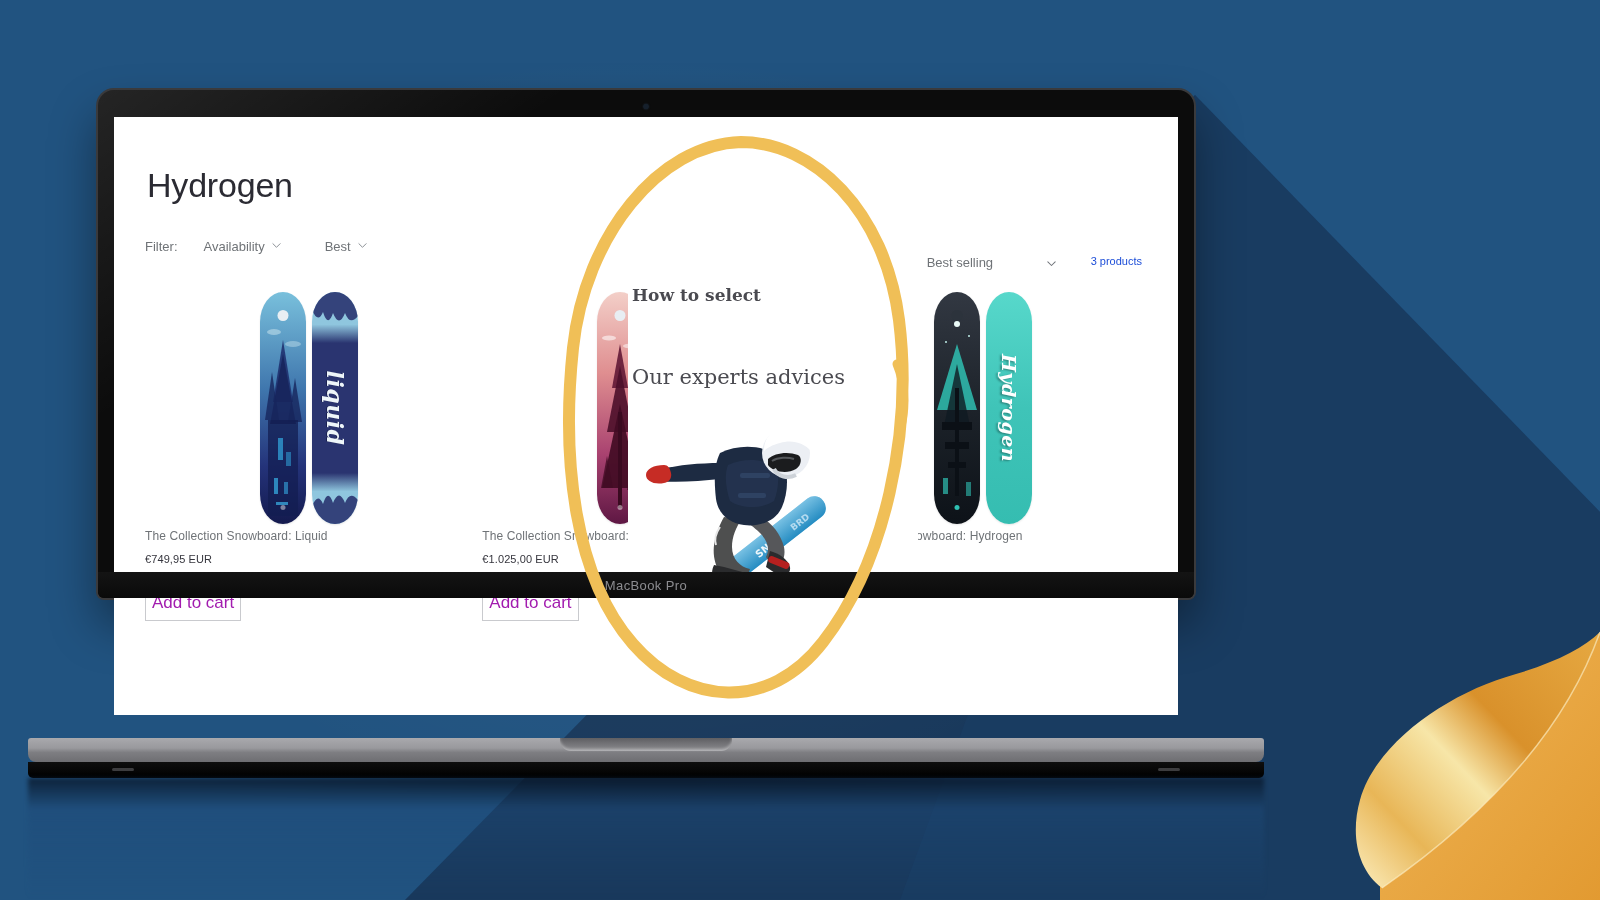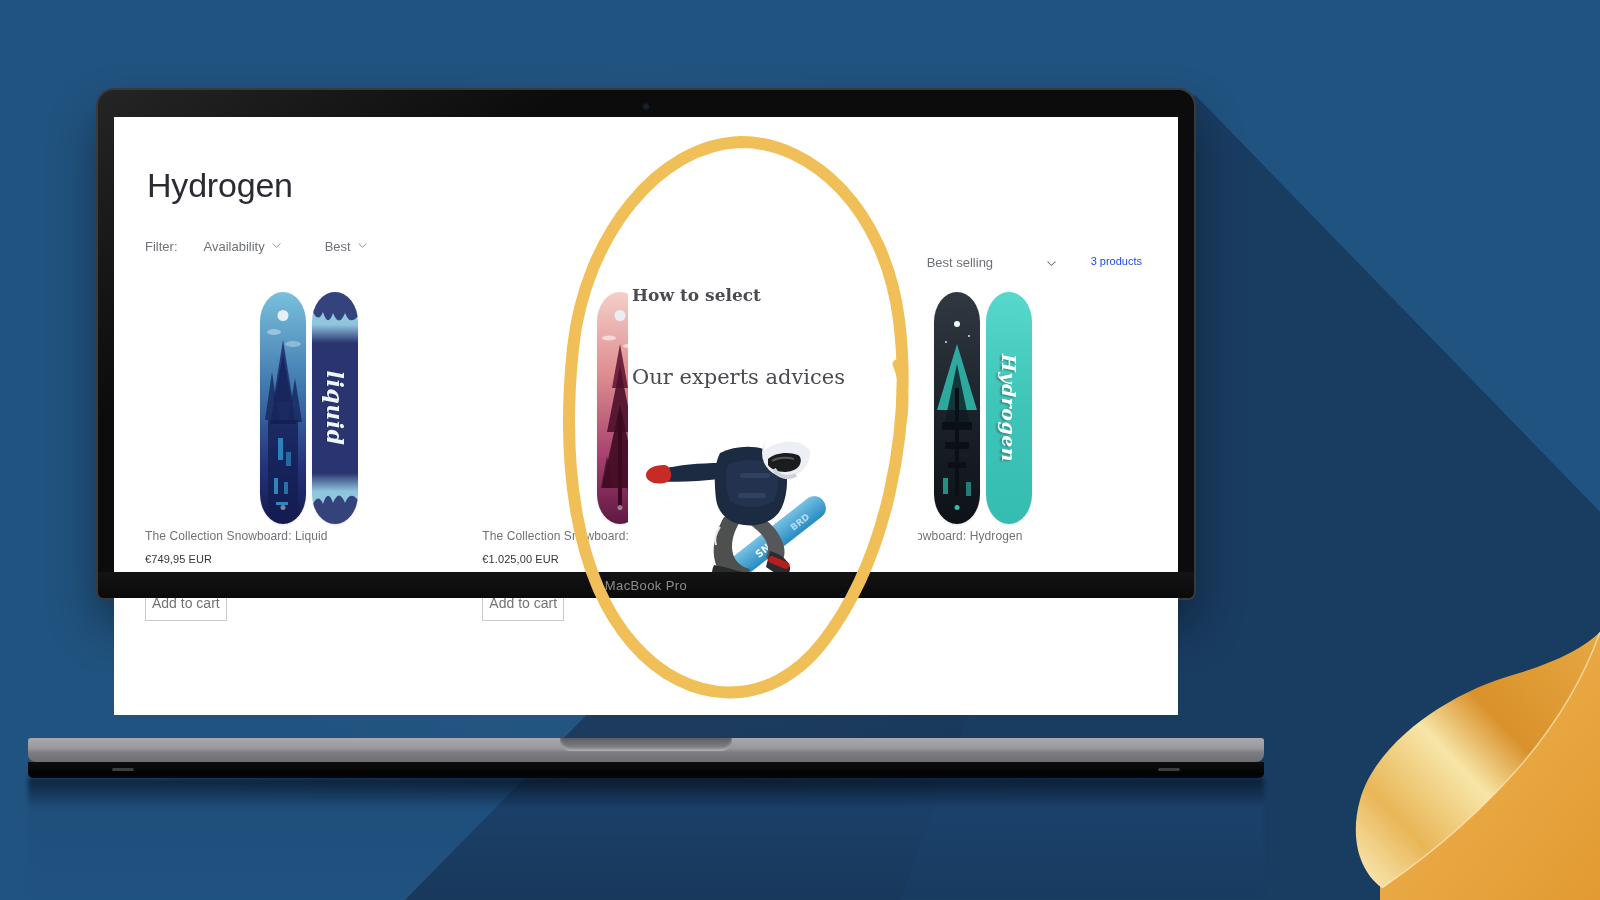--- a/index.html
+++ b/index.html
@@ -151,21 +151,21 @@
   }
   .prod-title{
     font-size:12px;color:#6f7377;letter-spacing:0.1px;
   }
   .prod-price{
     font-size:11px;color:#35353d;margin-top:10px;letter-spacing:0.1px;
   }
   .atc{
     margin-top:20px;height:36px;border:1px solid #c9cace;background:#fff;
     display:flex;align-items:center;justify-content:center;
-    font-size:14px;color:#737373;cursor:pointer;
+    font-size:17px;color:#a21caf;cursor:pointer;
   }
 
   
   .overlay-card{
     position:absolute;left:514px;top:0px;width:290px;height:598px;
     background:#ffffff;
   }
   .ov-h1{
     position:absolute;left:4px;top:168px;width:280px;
     font-family:"DejaVu Serif", serif;

